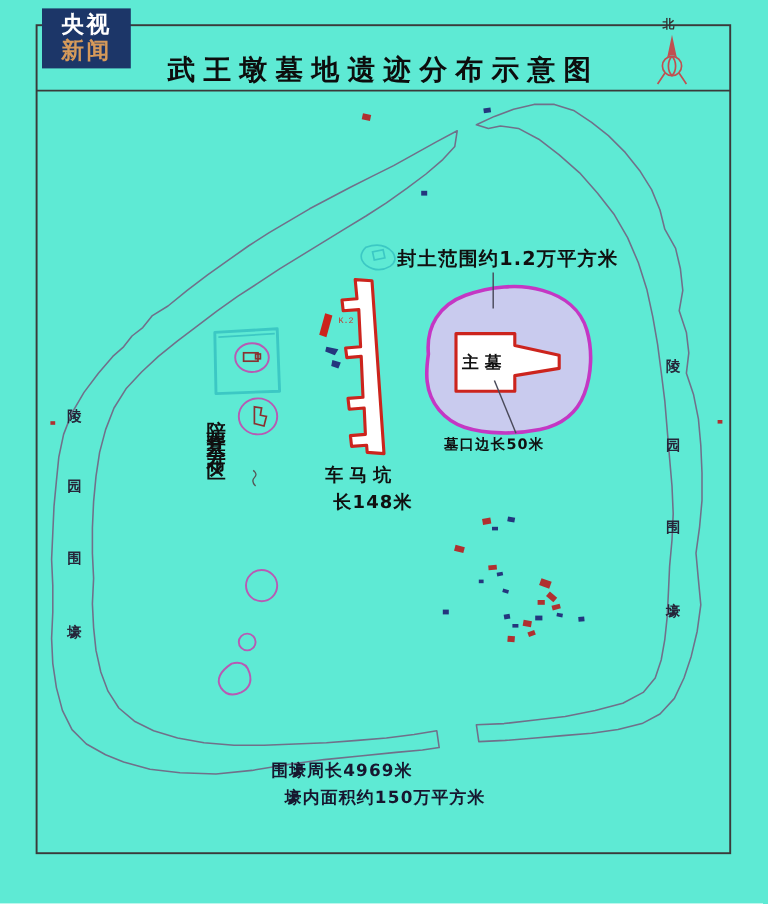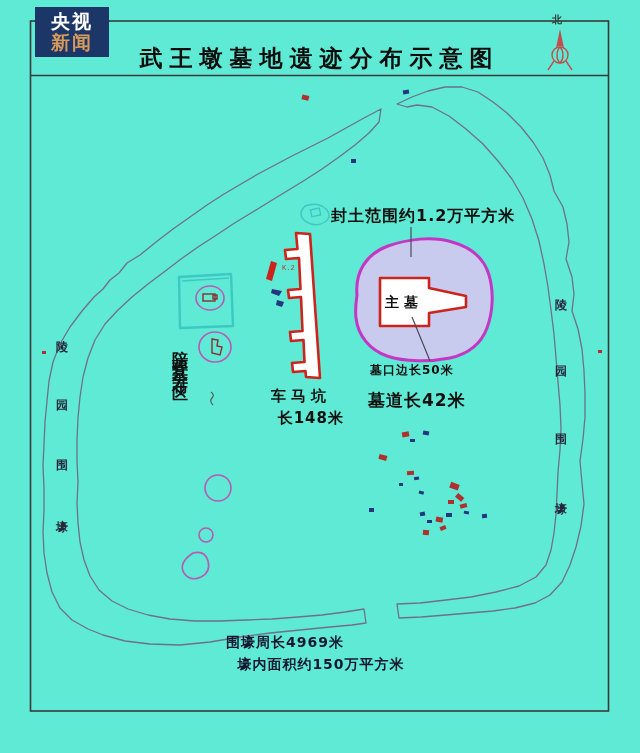--- a/index.html
+++ b/index.html
@@ -149,21 +149,20 @@
     <div class="l2">新闻</div>
   </div>
 
   <div id="title" class="abs">武王墩墓地遗迹分布示意图</div>
 
   <div id="north-label" class="abs">北</div>
 
   <div id="lbl-mound" class="lbl">封土范围约1.2万平方米</div>
   <div id="lbl-maintomb" class="lbl">主墓</div>
   <div id="lbl-tombside" class="lbl">墓口边长50米</div>
-  <div id="lbl-tombpassage" class="lbl">墓道长42米</div>
   <div id="lbl-chariot1" class="lbl">车马坑</div>
   <div id="lbl-chariot2" class="lbl">长148米</div>
   <div id="lbl-pitcode" class="lbl">K.2</div>
   <div id="lbl-accompany" class="lbl vtext">陪葬墓分布区</div>
   <div id="lbl-moat-left" class="lbl vtext">陵园围壕</div>
   <div id="lbl-moat-right" class="lbl vtext">陵园围壕</div>
   <div id="lbl-stat1" class="lbl">围壕周长4969米</div>
   <div id="lbl-stat2" class="lbl">壕内面积约150万平方米</div>
 
 </div>

